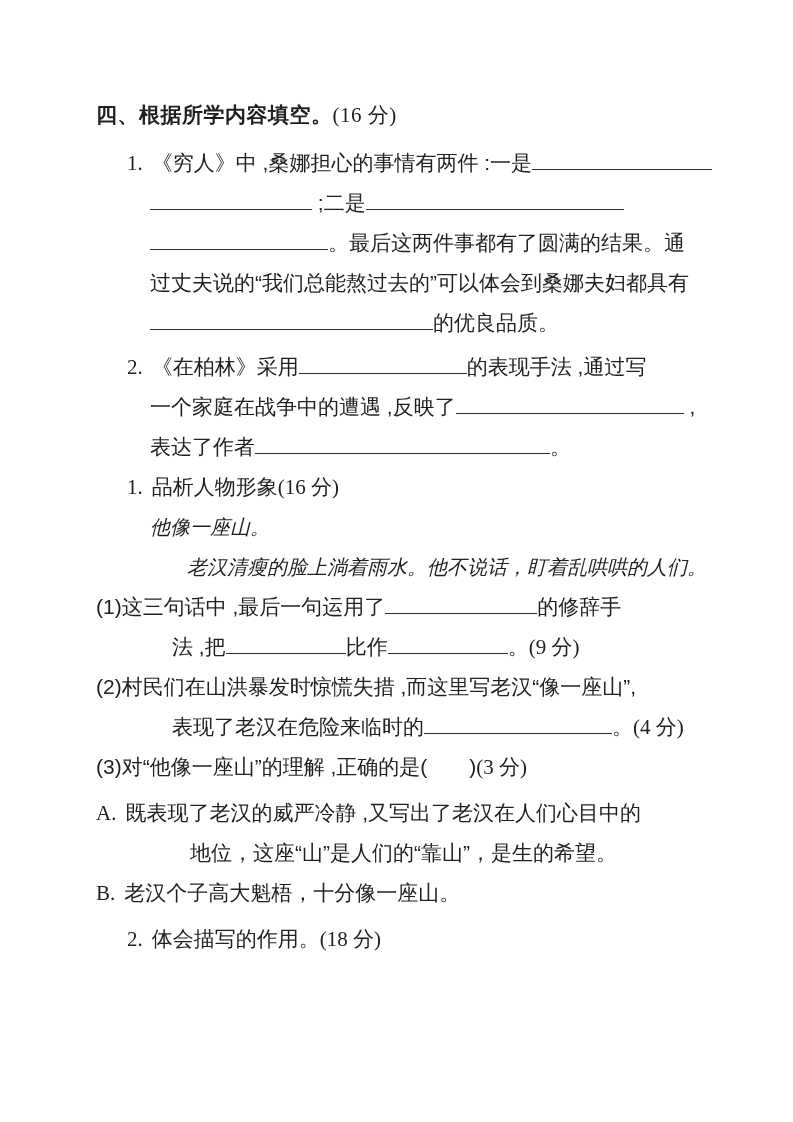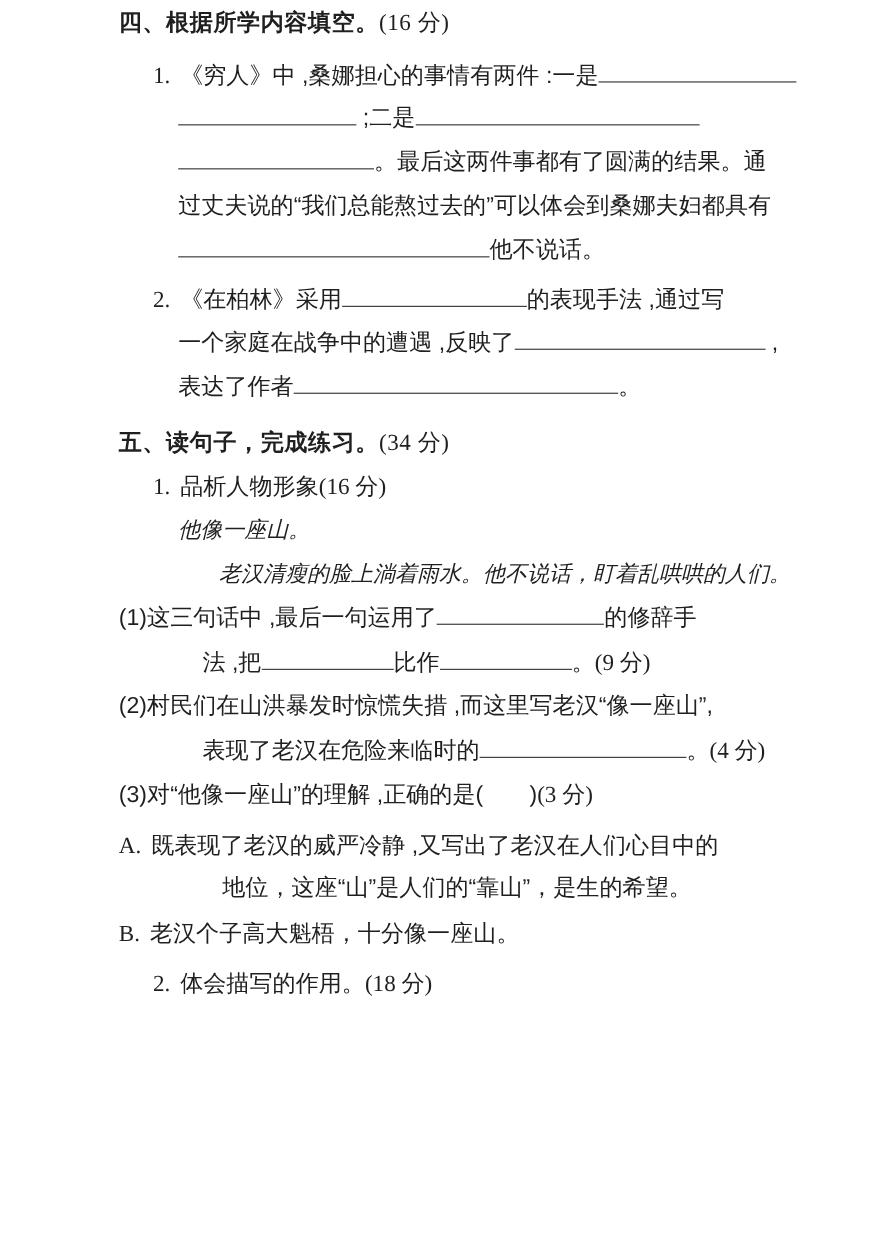--- a/index.html
+++ b/index.html
@@ -6,21 +6,22 @@
   html,body { background:#ffffff; }
   .page {
     position:relative;
     width:793px; height:1122px;
     background:#ffffff;
     overflow:hidden;
     font-family:"Liberation Sans", sans-serif;
     color:#1f1f1f;
   }
   .content {
-    position:absolute; top:0; left:108px; width:565px;
+    position:absolute; top:0; left:96px; width:565px;
+    padding-top:95px;
   }
   .line {
     height:40px; line-height:40px;
     font-size:21px;
     white-space:nowrap;
   }
   .sec-heading { font-weight:700; letter-spacing:0.5px; }
   .num {
     font-family:"Liberation Serif", serif;
     font-weight:400;
@@ -61,29 +62,28 @@
     <div class="line sec-heading"><span>四、根据所学内容填空。</span><span class="score">(16 分)</span></div>
 
     <div class="line ml31 mt8"><span class="num">1.</span><span>《穷人》中 ,桑娜担心的事情有两件 :一是</span><span class="blank" style="width:180px"></span></div>
 
     <div class="line ml54"><span class="blank" style="width:162px"></span><span> ;二是</span><span class="blank" style="width:258px"></span></div>
 
     <div class="line ml54"><span class="blank" style="width:178px"></span><span>。最后这两件事都有了圆满的结果。通</span></div>
 
     <div class="line ml54"><span>过丈夫说的“我们总能熬过去的”可以体会到桑娜夫妇都具有</span></div>
 
-    <div class="line ml54"><span class="blank" style="width:283px"></span><span>他不说话。</span></div>
+    <div class="line ml54"><span class="blank" style="width:283px"></span><span>的优良品质。</span></div>
 
     <div class="line ml31 mt4"><span class="num">2.</span><span>《在柏林》采用</span><span class="blank" style="width:168px"></span><span>的表现手法 ,通过写</span></div>
 
     <div class="line ml54"><span>一个家庭在战争中的遭遇 ,反映了</span><span class="blank" style="width:228px"></span><span> ,</span></div>
 
     <div class="line ml54"><span>表达了作者</span><span class="blank" style="width:295px"></span><span>。</span></div>
 
-    <div class="line sec-heading mt10"><span>五、读句子，完成练习。</span><span class="score">(34 分)</span></div>
 
     <div class="line ml31"><span class="num">1.</span><span>品析人物形象</span><span class="score">(16 分)</span></div>
 
     <div class="line kaiti ml54"><span>他像一座山。</span></div>
 
     <div class="line kaiti ml91"><span>老汉清瘦的脸上淌着雨水。他不说话，盯着乱哄哄的人们。</span></div>
 
     <div class="line ml53"><span>(1)</span><span>这三句话中 ,最后一句运用了</span><span class="blank" style="width:152px"></span><span>的修辞手</span></div>
 
     <div class="line ml76"><span>法 ,把</span><span class="blank" style="width:120px"></span><span>比作</span><span class="blank" style="width:120px"></span><span>。</span><span class="score">(9 分)</span></div>

